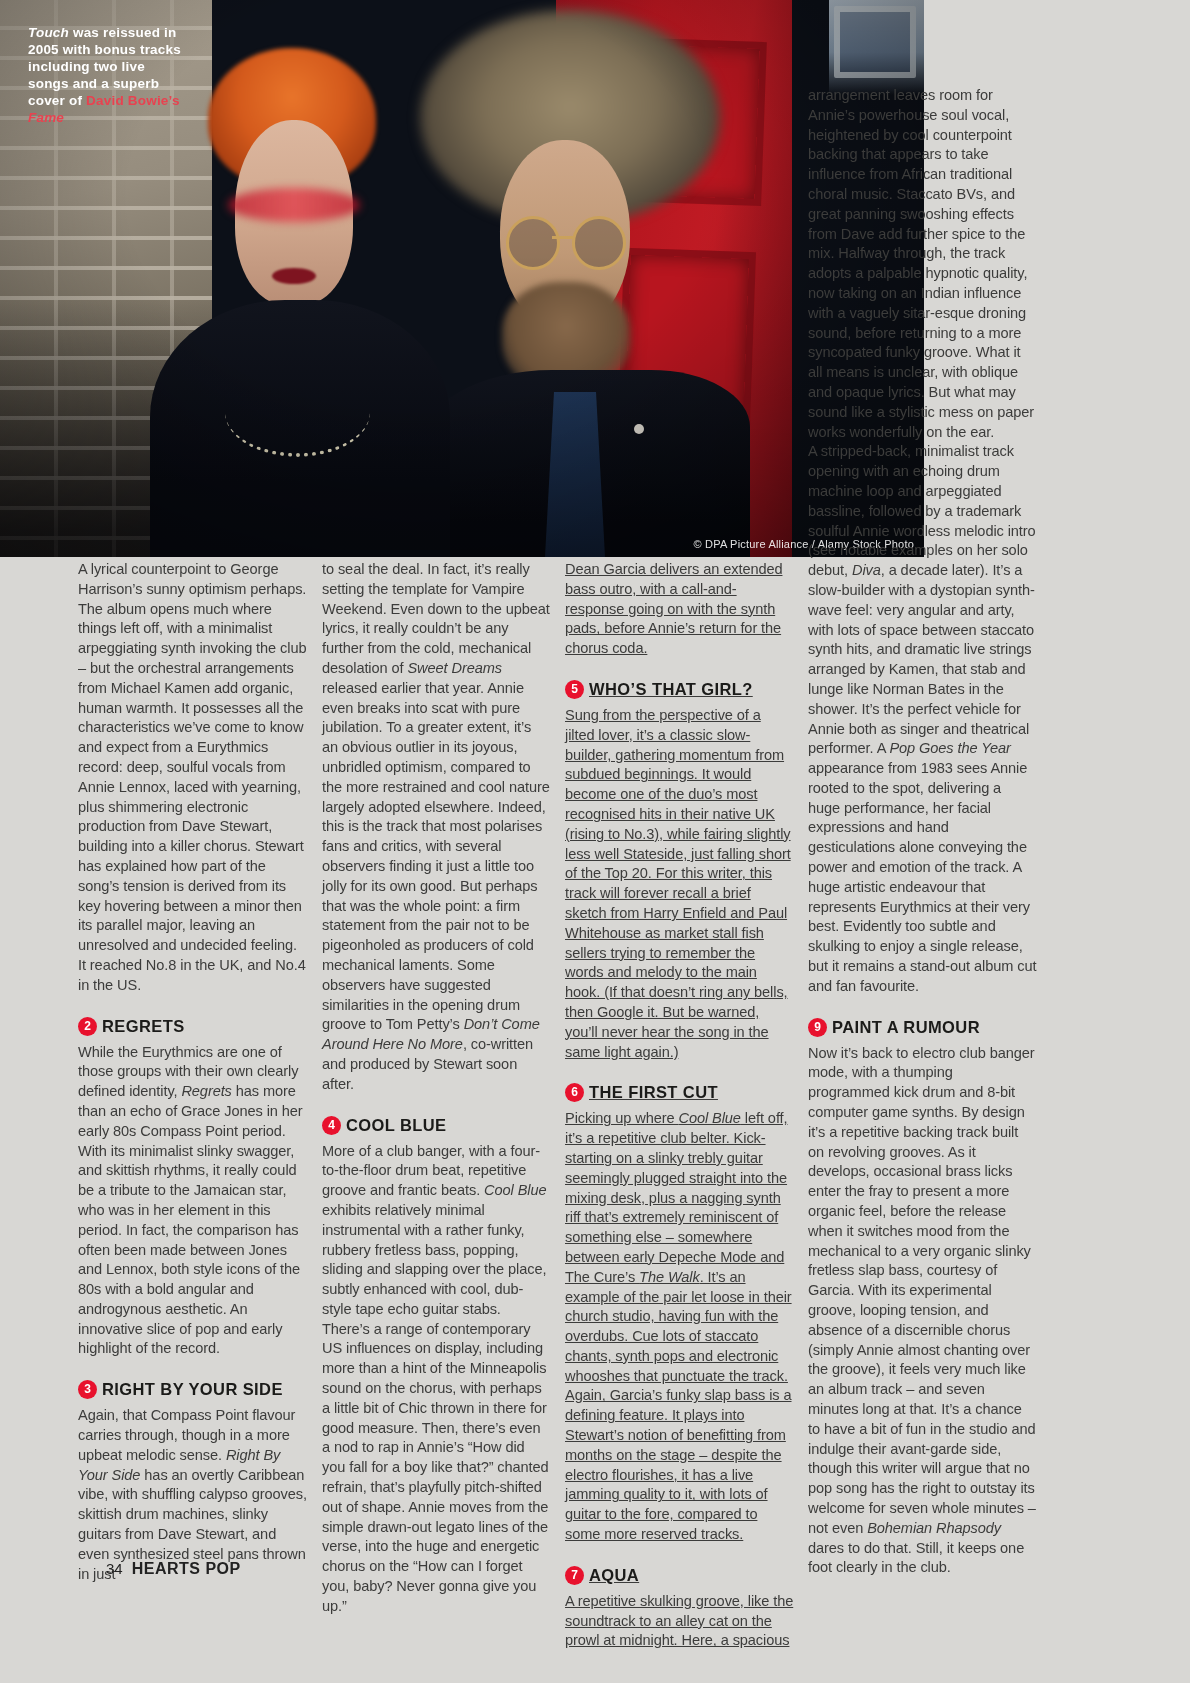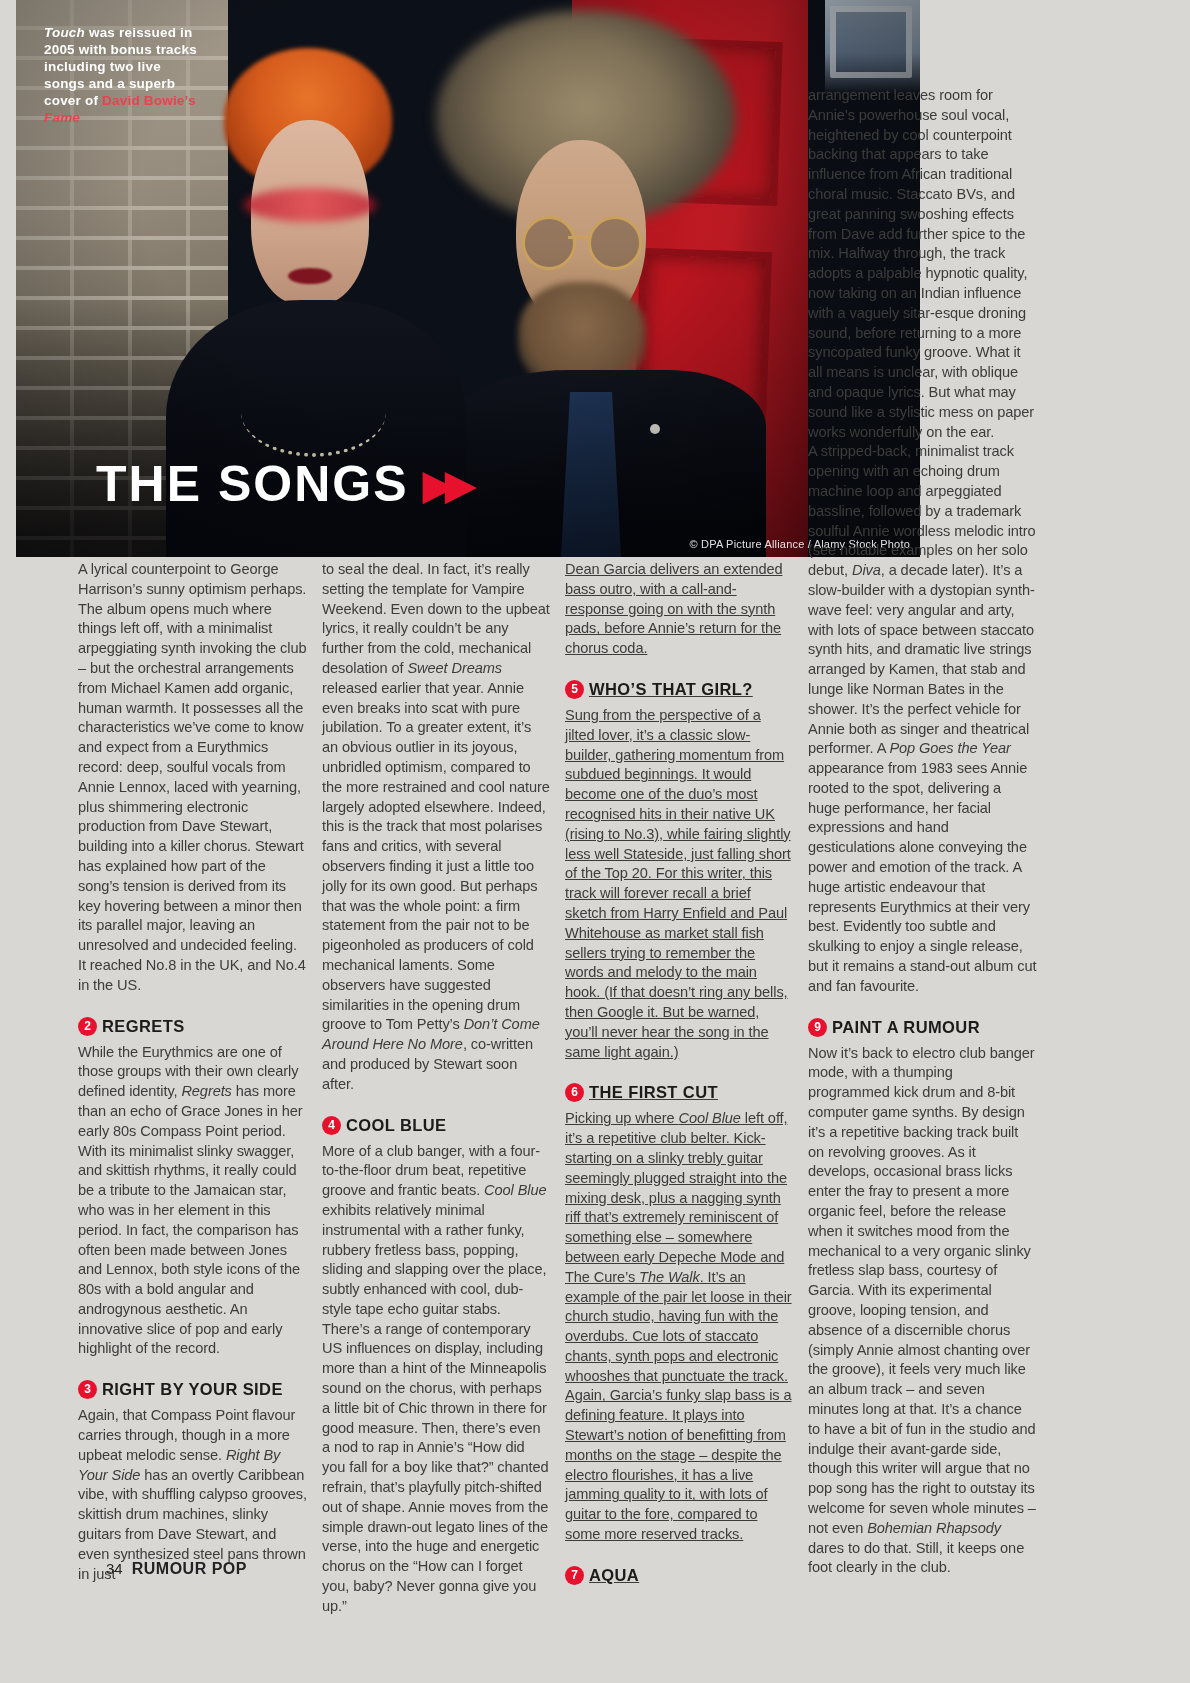--- a/index.html
+++ b/index.html
@@ -11,22 +11,22 @@
   html,body{margin:0;padding:0;}
   body{
     width:1190px;height:1683px;position:relative;background:var(--bg);
     font-family:"Liberation Sans", sans-serif;overflow:hidden;
   }
   .it{font-style:italic;}
   .red{color:#e84250;}
 
   
   .photo{
-    position:absolute;left:16px;top:0;width:904px;height:557px;
-    background:#0c1018;overflow:hidden;
+    position:absolute;left:0;top:0;width:904px;height:557px;
+    background:#0c1018;overflow:hidden;padding-left:20px;
   }
   .sky{position:absolute;right:0;top:0;width:95px;height:95px;
     background:linear-gradient(180deg,#b9c6d2 0%,#8699ac 55%,rgba(20,28,44,0) 100%);}
   .window-frame{position:absolute;right:8px;top:6px;width:70px;height:60px;
     border:6px solid #cfd6da;border-radius:2px;opacity:.7;background:rgba(40,60,90,.5);}
   .brick{
     position:absolute;left:0;top:0;width:212px;height:557px;
     background:
       repeating-linear-gradient(180deg, rgba(0,0,0,0) 0 26px, rgba(186,178,164,.9) 26px 30px),
       repeating-linear-gradient(90deg, rgba(0,0,0,0) 0 54px, rgba(186,178,164,.55) 54px 58px),
@@ -140,24 +140,20 @@
   <div class="annie-hair"></div>
   <div class="annie-face"></div>
   <div class="annie-makeup"></div>
   <div class="annie-lips"></div>
   <div class="annie-body"></div>
   <div class="necklace"></div>
   <div class="vignette"></div>
 
   <div class="photo-caption"><span class="it">Touch</span><span> was reissued in 2005 with bonus tracks including two live songs and a superb cover of </span><span class="red">David Bowie’s </span><span class="it red">Fame</span></div>
 
-  <div class="headline">
-    <span>THE SONGS</span>
-    <span class="ff">▶▶</span>
-  </div>
 
   <div class="photo-credit">© DPA Picture Alliance / Alamy Stock Photo</div>
 </div>
 
 <div class="col col-1">
     <p class="body-para"><span>A lyrical counterpoint to George Harrison’s sunny optimism perhaps. The album opens much where things left off, with a minimalist arpeggiating synth invoking the club – but the orchestral arrangements from Michael Kamen add organic, human warmth. It possesses all the characteristics we’ve come to know and expect from a Eurythmics record: deep, soulful vocals from Annie Lennox, laced with yearning, plus shimmering electronic production from Dave Stewart, building into a killer chorus. Stewart has explained how part of the song’s tension is derived from its key hovering between a minor then its parallel major, leaving an unresolved and undecided feeling. It reached No.8 in the UK, and No.4 in the US.</span></p>
     <h3 class="song-heading"><span class="badge">2</span>REGRETS</h3>
     <p class="body-para"><span>While the Eurythmics are one of those groups with their own clearly defined identity, </span><span class="it">Regrets</span><span> has more than an echo of Grace Jones in her early 80s Compass Point period. With its minimalist slinky swagger, and skittish rhythms, it really could be a tribute to the Jamaican star, who was in her element in this period. In fact, the comparison has often been made between Jones and Lennox, both style icons of the 80s with a bold angular and androgynous aesthetic. An innovative slice of pop and early highlight of the record.</span></p>
     <h3 class="song-heading"><span class="badge">3</span>RIGHT BY YOUR SIDE</h3>
     <p class="body-para"><span>Again, that Compass Point flavour carries through, though in a more upbeat melodic sense. </span><span class="it">Right By Your Side</span><span> has an overtly Caribbean vibe, with shuffling calypso grooves, skittish drum machines, slinky guitars from Dave Stewart, and even synthesized steel pans thrown in just</span></p>
@@ -167,24 +163,25 @@
     <h3 class="song-heading"><span class="badge">4</span>COOL BLUE</h3>
     <p class="body-para"><span>More of a club banger, with a four-to-the-floor drum beat, repetitive groove and frantic beats. </span><span class="it">Cool Blue</span><span> exhibits relatively minimal instrumental with a rather funky, rubbery fretless bass, popping, sliding and slapping over the place, subtly enhanced with cool, dub-style tape echo guitar stabs. There’s a range of contemporary US influences on display, including more than a hint of the Minneapolis sound on the chorus, with perhaps a little bit of Chic thrown in there for good measure. Then, there’s even a nod to rap in Annie’s “How did you fall for a boy like that?” chanted refrain, that’s playfully pitch-shifted out of shape. Annie moves from the simple drawn-out legato lines of the verse, into the huge and energetic chorus on the “How can I forget you, baby? Never gonna give you up.”</span></p>
   </div>
 <div class="col col-3">
     <p class="body-para cont"><span>Dean Garcia delivers an extended bass outro, with a call-and-response going on with the synth pads, before Annie’s return for the chorus coda.</span></p>
     <h3 class="song-heading"><span class="badge">5</span>WHO’S THAT GIRL?</h3>
     <p class="body-para"><span>Sung from the perspective of a jilted lover, it’s a classic slow-builder, gathering momentum from subdued beginnings. It would become one of the duo’s most recognised hits in their native UK (rising to No.3), while fairing slightly less well Stateside, just falling short of the Top 20. For this writer, this track will forever recall a brief sketch from Harry Enfield and Paul Whitehouse as market stall fish sellers trying to remember the words and melody to the main hook. (If that doesn’t ring any bells, then Google it. But be warned, you’ll never hear the song in the same light again.)</span></p>
     <h3 class="song-heading"><span class="badge">6</span>THE FIRST CUT</h3>
     <p class="body-para"><span>Picking up where </span><span class="it">Cool Blue</span><span> left off, it’s a repetitive club belter. Kick-starting on a slinky trebly guitar seemingly plugged straight into the mixing desk, plus a nagging synth riff that’s extremely reminiscent of something else – somewhere between early Depeche Mode and The Cure’s </span><span class="it">The Walk</span><span>. It’s an example of the pair let loose in their church studio, having fun with the overdubs. Cue lots of staccato chants, synth pops and electronic whooshes that punctuate the track. Again, Garcia’s funky slap bass is a defining feature. It plays into Stewart’s notion of benefitting from months on the stage – despite the electro flourishes, it has a live jamming quality to it, with lots of guitar to the fore, compared to some more reserved tracks.</span></p>
     <h3 class="song-heading"><span class="badge">7</span>AQUA</h3>
+    <p class="body-para"><span>A repetitive skulking groove, like the soundtrack to an alley cat on the prowl at midnight. Here, a spacious</span></p>
   </div>
 <div class="col col-4">
     <p class="body-para cont"><span>arrangement leaves room for Annie’s powerhouse soul vocal, heightened by cool counterpoint backing that appears to take influence from African traditional choral music. Staccato BVs, and great panning swooshing effects from Dave add further spice to the mix. Halfway through, the track adopts a palpable hypnotic quality, now taking on an Indian influence with a vaguely sitar-esque droning sound, before returning to a more syncopated funky groove. What it all means is unclear, with oblique and opaque lyrics. But what may sound like a stylistic mess on paper works wonderfully on the ear.</span></p>
     <p class="body-para"><span>A stripped-back, minimalist track opening with an echoing drum machine loop and arpeggiated bassline, followed by a trademark soulful Annie wordless melodic intro (see notable examples on her solo debut, </span><span class="it">Diva</span><span>, a decade later). It’s a slow-builder with a dystopian synth-wave feel: very angular and arty, with lots of space between staccato synth hits, and dramatic live strings arranged by Kamen, that stab and lunge like Norman Bates in the shower. It’s the perfect vehicle for Annie both as singer and theatrical performer. A </span><span class="it">Pop Goes the Year</span><span> appearance from 1983 sees Annie rooted to the spot, delivering a huge performance, her facial expressions and hand gesticulations alone conveying the power and emotion of the track. A huge artistic endeavour that represents Eurythmics at their very best. Evidently too subtle and skulking to enjoy a single release, but it remains a stand-out album cut and fan favourite.</span></p>
     <h3 class="song-heading"><span class="badge">9</span>PAINT A RUMOUR</h3>
     <p class="body-para"><span>Now it’s back to electro club banger mode, with a thumping programmed kick drum and 8-bit computer game synths. By design it’s a repetitive backing track built on revolving grooves. As it develops, occasional brass licks enter the fray to present a more organic feel, before the release when it switches mood from the mechanical to a very organic slinky fretless slap bass, courtesy of Garcia. With its experimental groove, looping tension, and absence of a discernible chorus (simply Annie almost chanting over the groove), it feels very much like an album track – and seven minutes long at that. It’s a chance to have a bit of fun in the studio and indulge their avant-garde side, though this writer will argue that no pop song has the right to outstay its welcome for seven whole minutes – not even </span><span class="it">Bohemian Rhapsody</span><span> dares to do that. Still, it keeps one foot clearly in the club.</span></p>
   </div>
 
 <div class="footer">
   <span class="page-num">34</span>
-  <span class="magazine-logo">RUMOUR POP</span>
+  <span class="magazine-logo">HEARTS POP</span>
 </div>
 
 </body></html>

